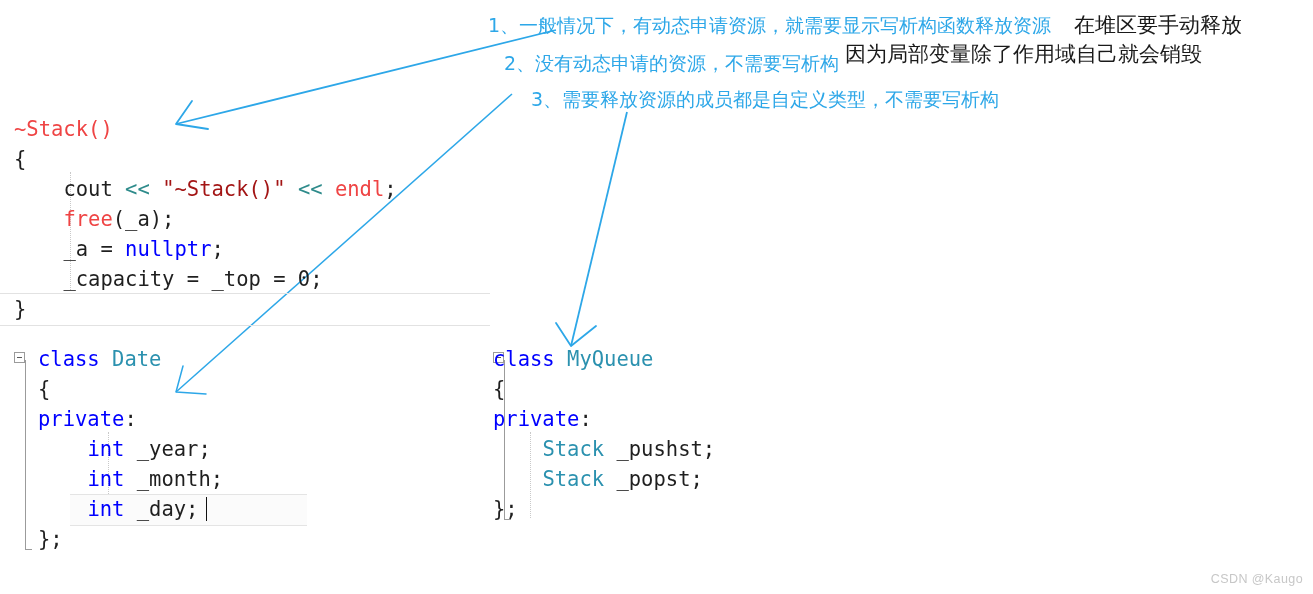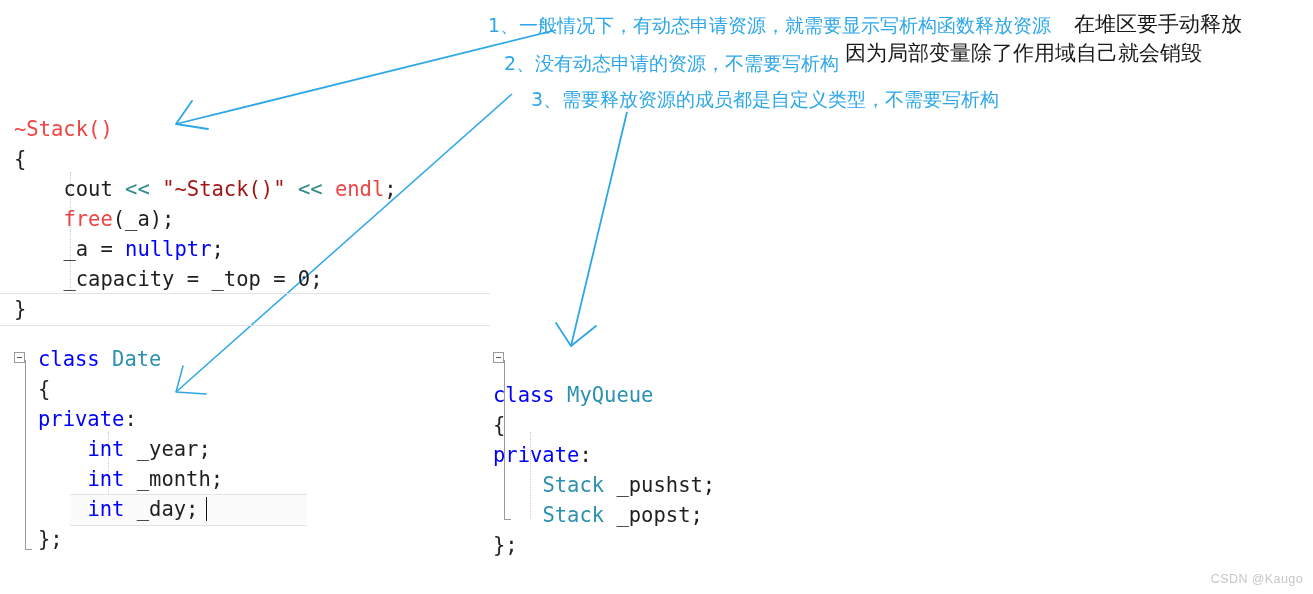--- a/index.html
+++ b/index.html
@@ -28,42 +28,42 @@
     white-space: nowrap;
     font-family: "DejaVu Sans", sans-serif;
     font-size: 19px;
     line-height: 1;
     letter-spacing: 0px;
   }
   .anno-blue { color: #2DA7E8; }
   .anno-black {
     color: #1a1a1a;
     font-size: 21px;
-    font-family: Liberation Mono, monospace;
+    font-family: Liberation Serif, serif;
   }
 
   #anno1 { left: 488px; top: 16px; }
   #anno1-extra { left: 1074px; top: 15px; }
   #anno2 { left: 504px; top: 54px; }
   #anno2-extra { left: 845px; top: 44px; }
   #anno3 { left: 504px; top: 90px; margin-left: 27px; }
 
   
   .code {
     position: absolute;
     font-family: "DejaVu Sans Mono", monospace;
     font-size: 20.5px;
     line-height: 30px;
     white-space: pre;
     color: #1f1f1f;
   }
 
   #block-dtor { left: 14px; top: 114px; }
   #block-date { left: 14px; top: 344px; margin-left: 24px; }
-  #block-queue { left: 493px; top: 344px; margin-top: 36px; }
+  #block-queue { left: 493px; top: 344px; }
 
   .tok-fn       { color: #ef4444; }           
   .tok-op       { color: #2E8B8B; }           
   .tok-str      { color: #A31515; }           
   .tok-kw       { color: #0000FF; }           
   .tok-type     { color: #2B91AF; }           
   .tok-plain    { color: #1f1f1f; }
 
   
   .guide {

